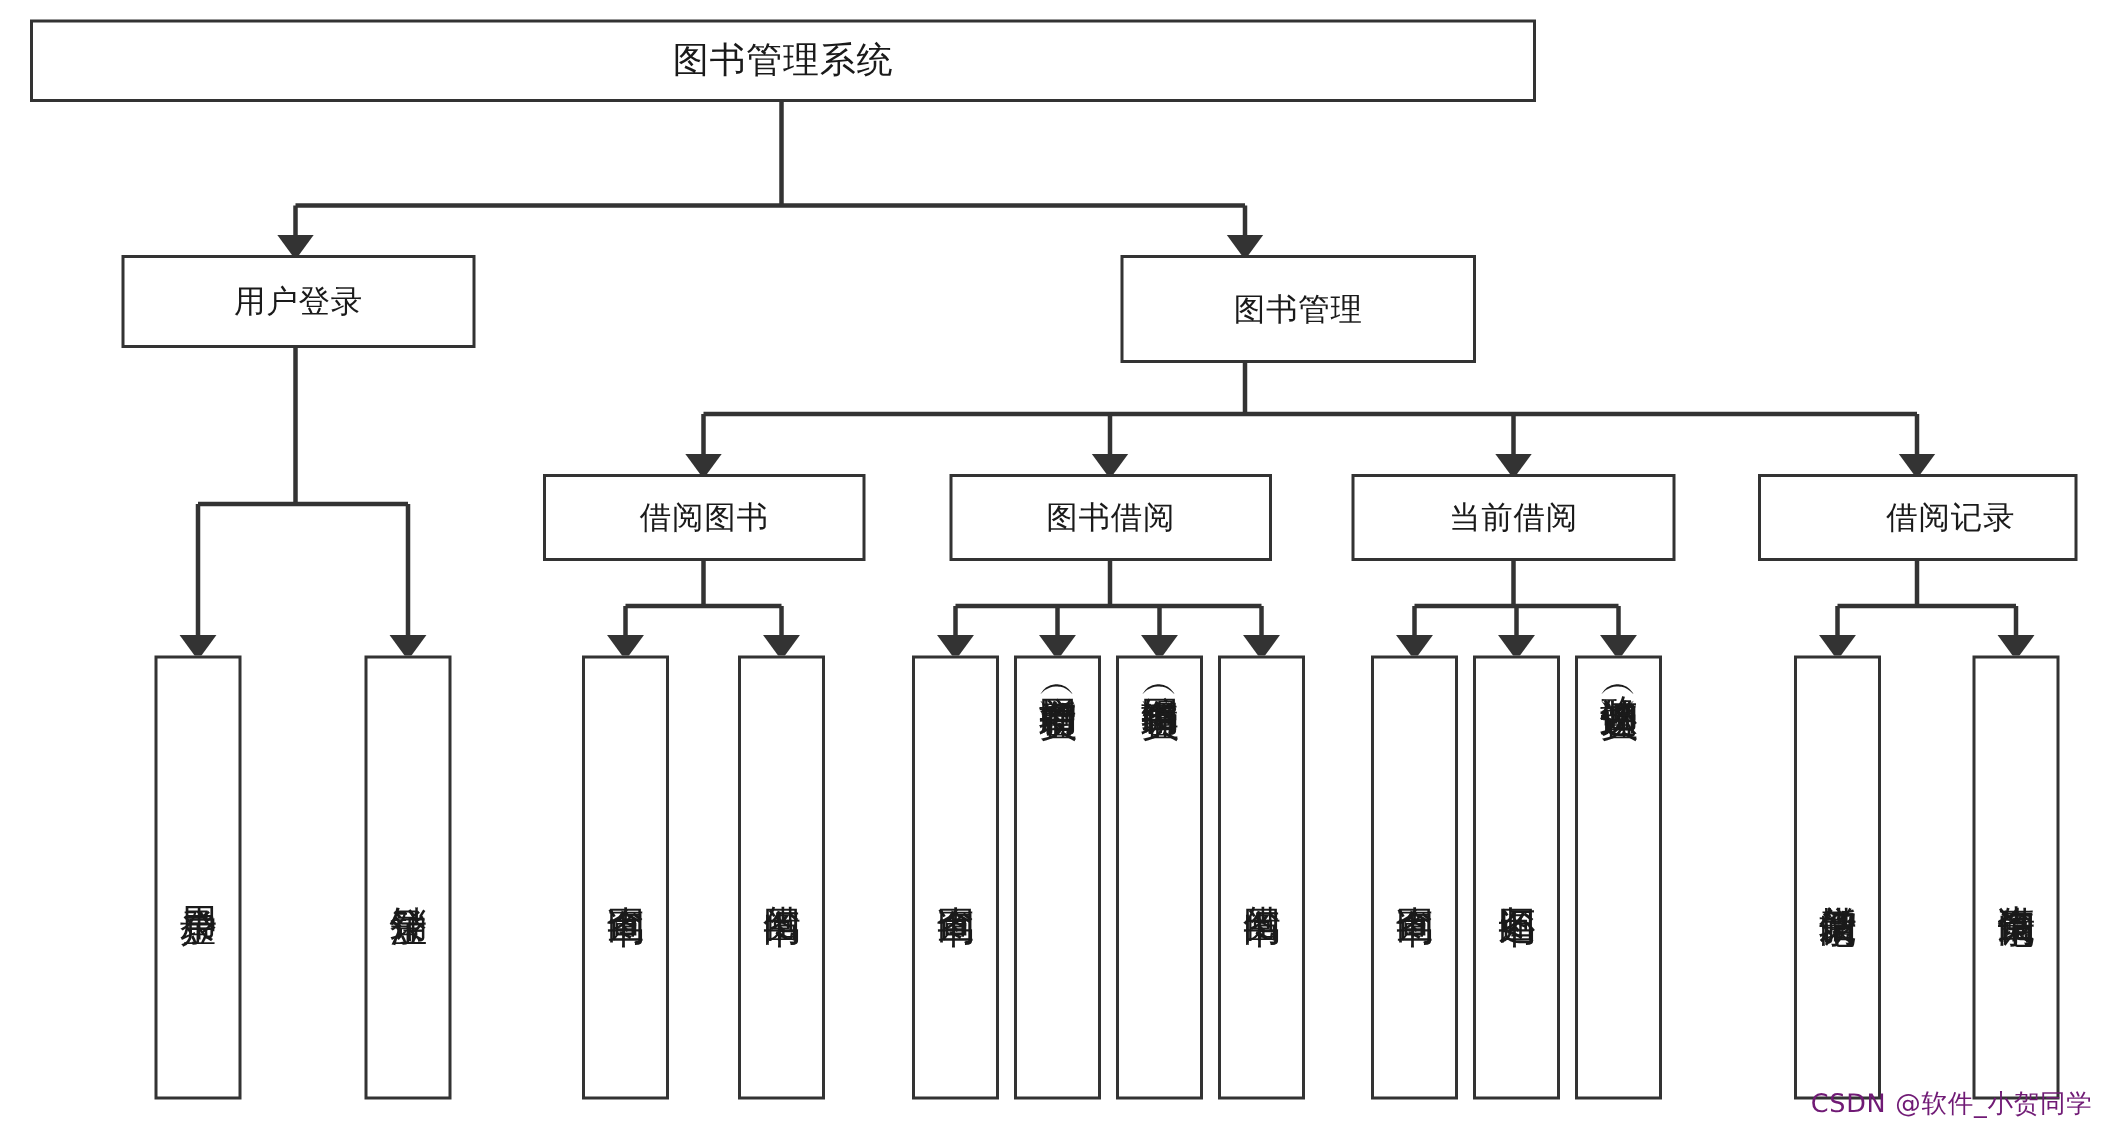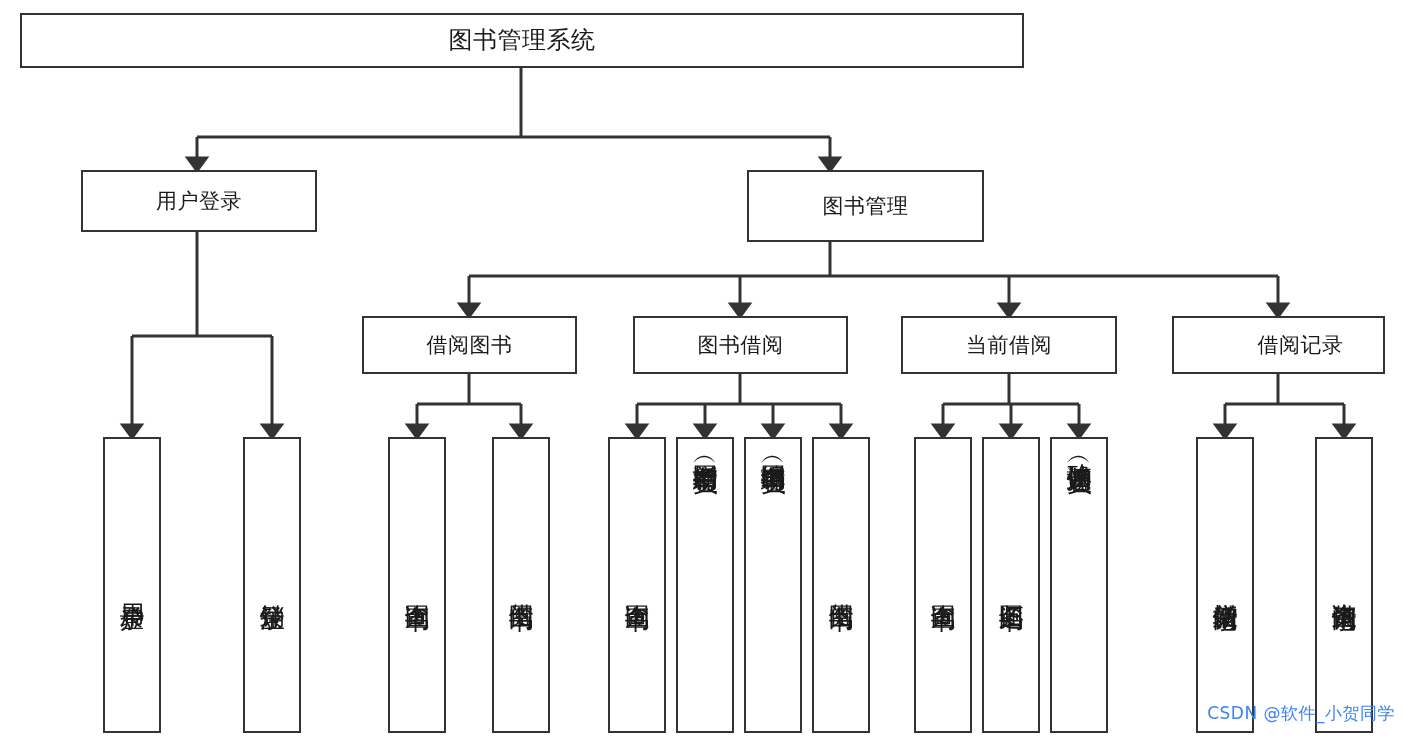--- a/index.html
+++ b/index.html
@@ -67,23 +67,23 @@
   
   .node.v.long {
     align-items: flex-start;
   }
   .node.v.long .lbl {
     padding-top: 3px;
   }
   .watermark {
     position: absolute;
     right: 10px;
-    bottom: 22px;
+    bottom: 0;
     font-size: 17px;
-    color: #3b82f6;
+    color: #701a75;
     letter-spacing: 0.5px;
     white-space: nowrap;
     user-select: none;
   }
 </style>
 </head>
 <body>
 
 <div id="canvas">
 

